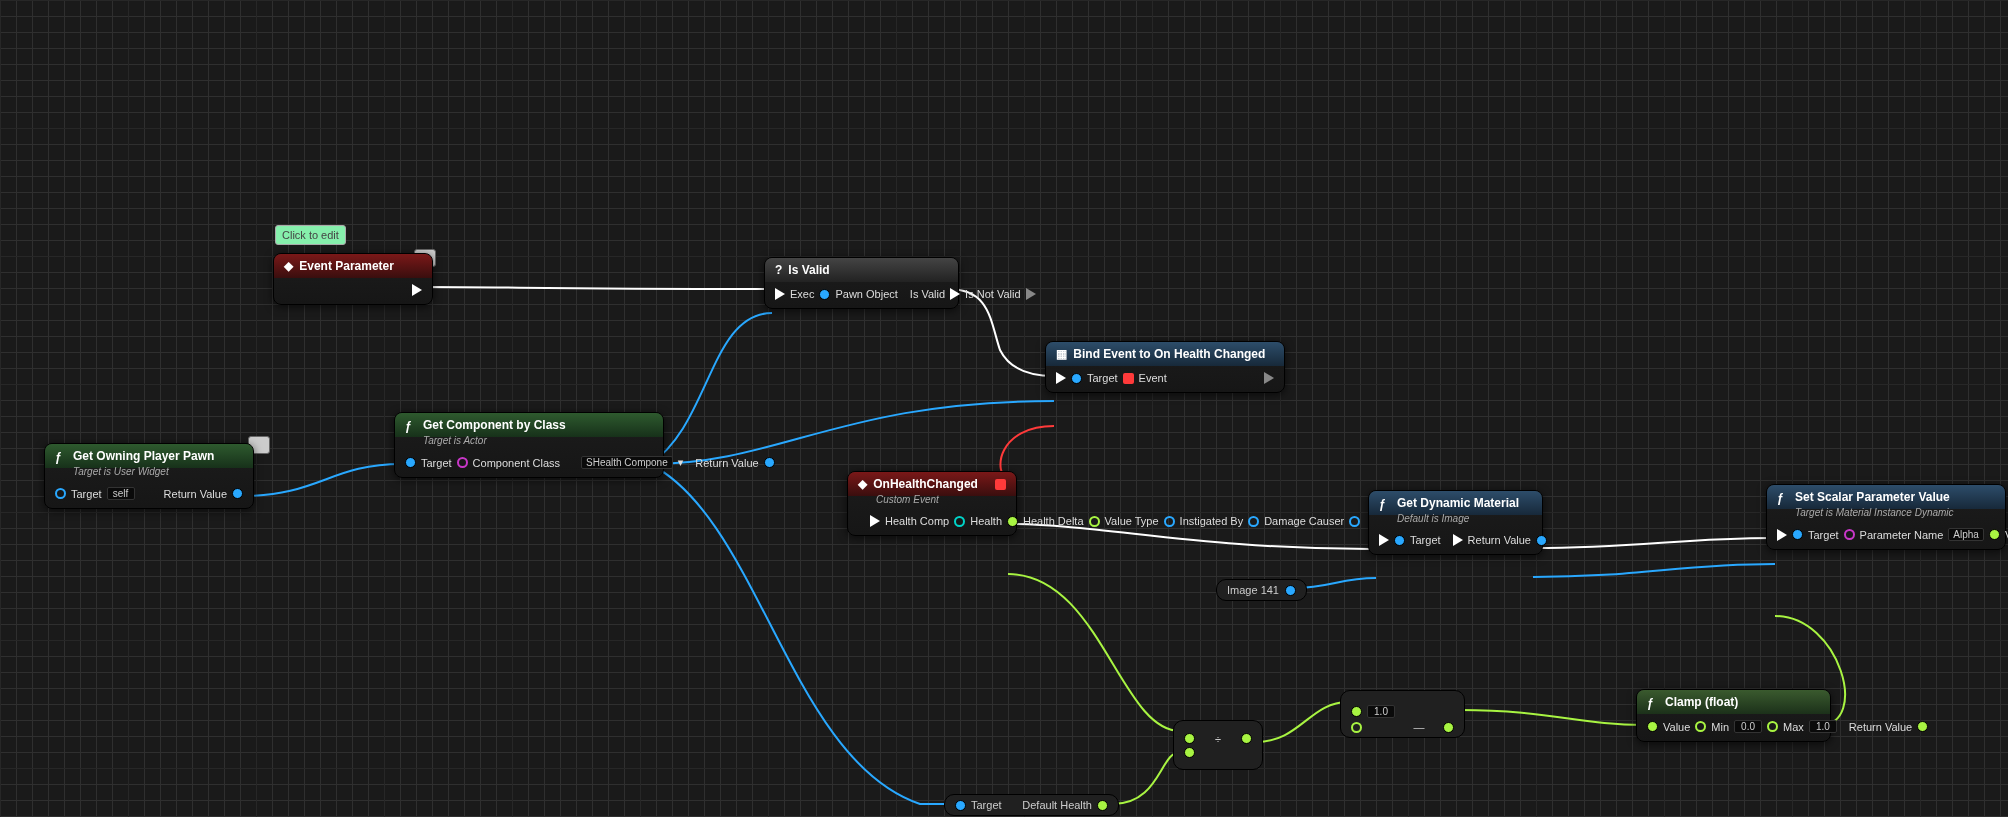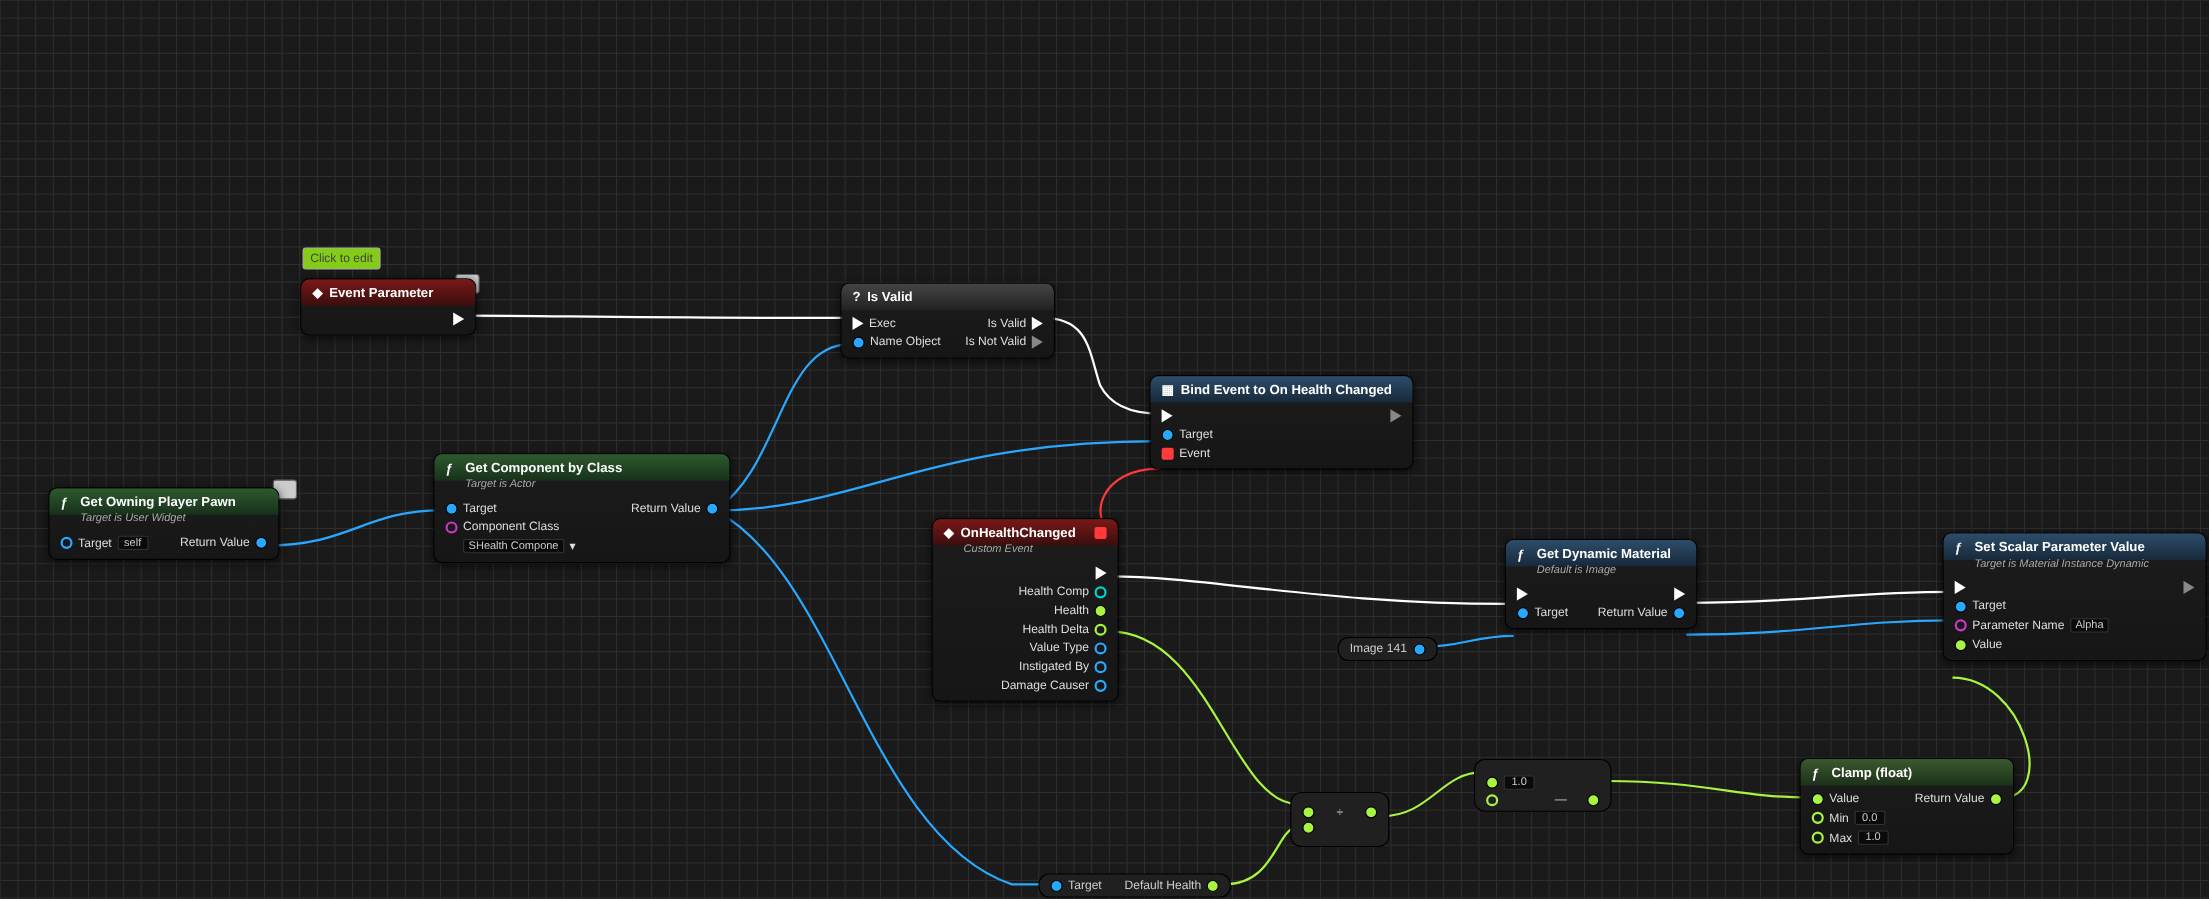--- a/index.html
+++ b/index.html
@@ -13,34 +13,34 @@
 svg.wires{position:absolute;inset:0;width:2008px;height:817px;pointer-events:none;}
 .node{position:absolute;background:linear-gradient(180deg,#1c1c1c,#161616);border:1px solid #000;border-radius:8px;box-shadow:0 2px 8px rgba(0,0,0,.6);font-size:12px;color:#ddd;}
 .node .hdr{padding:5px 10px;border-radius:7px 7px 0 0;display:flex;align-items:center;gap:6px;font-weight:600;color:#fff;}
 .node .sub{font-size:10px;font-style:italic;color:#aaa;padding:0 10px 4px 28px;margin-top:-2px;}
 .hdr-red{background:linear-gradient(180deg,#7a1818,#3a0e0e);}
 .hdr-green{background:linear-gradient(180deg,#2e5a2e,#17311a);}
 .hdr-blue{background:linear-gradient(180deg,#2d4d6a,#17293a);}
 .hdr-gray{background:linear-gradient(180deg,#444,#222);}
 .hdr-dgreen{background:linear-gradient(180deg,#3a5a2e,#1c311a);}
 .body{padding:6px 10px 8px;display:flex;justify-content:space-between;gap:12px;}
-.col{display:flex;flex-direction:column;gap:5px;}
+.col{display:flex;flex-direction:row;gap:5px;}
 .pin{display:flex;align-items:center;gap:5px;font-size:11px;white-space:nowrap;}
 .col.out .pin{justify-content:flex-end;}
 .dot{width:11px;height:11px;border-radius:50%;border:1px solid #000;}
 .exec{width:0;height:0;border-top:6px solid transparent;border-bottom:6px solid transparent;border-left:10px solid #fff;}
 .exec.hollow{border-left-color:#888;}
 .d-blue{background:#29a8ff;}
 .d-cyan{background:#00d3c8;}
 .d-lime{background:#a8f442;}
 .d-mag{background:#c837c8;}
 .d-hollow{background:transparent;border:2px solid #29a8ff;}
 .mini{position:absolute;background:#202020;border:1px solid #000;border-radius:10px;padding:4px 10px;display:flex;align-items:flex-end;gap:6px;font-size:11px;color:#ccc;}
 .valbox{background:#0a0a0a;border:1px solid #333;border-radius:2px;padding:0 4px;font-size:10px;color:#ccc;min-width:28px;text-align:center;}
-.comment{position:absolute;background:#84cc16;color:#444;font-size:11px;padding:3px 6px;border-radius:3px;border:1px solid #aaa;}
+.comment{position:absolute;background:#86efac;color:#444;font-size:11px;padding:3px 6px;border-radius:3px;border:1px solid #aaa;}
 .badge{position:absolute;width:22px;height:18px;background:#ccc;border-radius:3px;border:1px solid #666;}
 .delegate{width:11px;height:11px;background:#ff3a3a;border-radius:2px;}
 .ficon{width:12px;height:12px;display:inline-block;}
 </style>
 </head>
 <body>
 <div class="grid"></div>
 
 <svg class="wires">
   <path d="M423 287 C520 287 540 289 772 289" stroke="#fff" stroke-width="2" fill="none"></path>
@@ -139,21 +139,21 @@
       <span>Is Valid</span>
     </div>
   <div class="body">
     <div class="col">
       <div class="pin">
           <div class="exec"></div>
           <span>Exec</span>
         </div>
       <div class="pin">
           <div class="dot d-blue"></div>
-          <span>Name Object</span>
+          <span>Pawn Object</span>
         </div>
     </div>
     <div class="col out">
       <div class="pin">
           <span>Is Valid</span>
           <div class="exec"></div>
         </div>
       <div class="pin">
           <span>Is Not Valid</span>
           <div class="exec hollow"></div>

